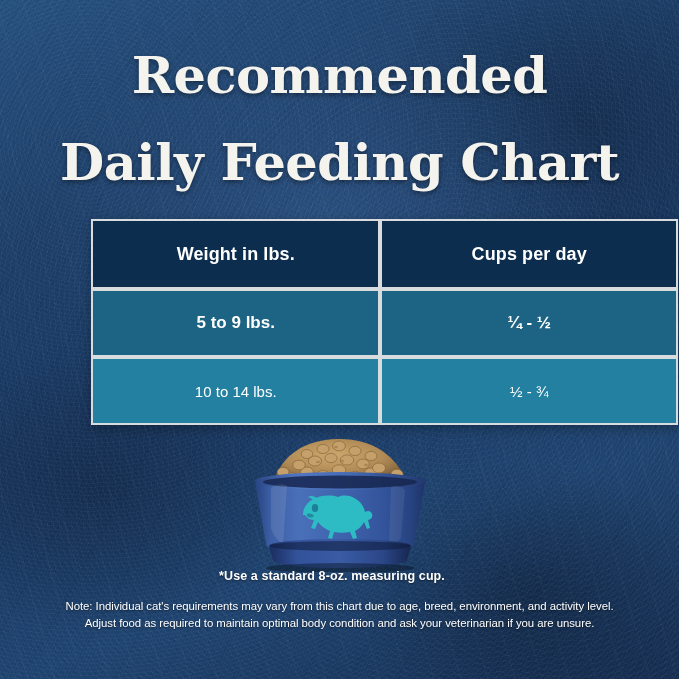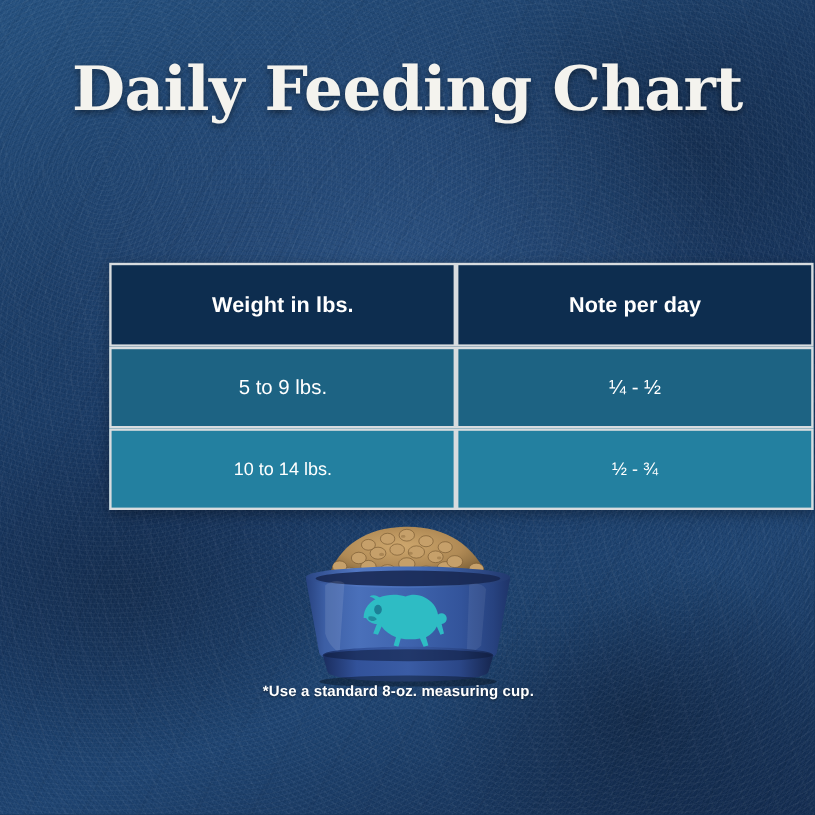--- a/index.html
+++ b/index.html
@@ -61,21 +61,21 @@
   .title-line {
     display: block;
     color: #f4f3ee;
     font-family: "DejaVu Serif", "Liberation Serif", serif;
     font-weight: bold;
     letter-spacing: -0.5px;
     line-height: 1.06;
     text-shadow: 0 2px 5px rgba(0,0,0,0.45);
   }
   .title-line-1 { font-size: 51px; }
-  .title-line-2 { font-size: 51px; }
+  .title-line-2 { font-size: 51px; margin-top: 33px; }
 
   
   .chart-table {
     position: absolute;
     left: 91px;
     top: 219px;
     width: 587px;
     border-collapse: separate;
     border-spacing: 0;
     z-index: 5;
@@ -91,21 +91,21 @@
     background: #0d2d4f;
     height: 64px;
     font-size: 18px;
     font-weight: bold;
     letter-spacing: 0.1px;
   }
   .chart-table .r1 {
     background: #1d6383;
     height: 62px;
     font-size: 17px;
-    font-weight: normal;
+    font-weight: bold;
   }
   .chart-table .r2 {
     background: #2380a0;
     height: 62px;
     font-size: 15px;
     font-weight: normal;
   }
   .col-w { width: 245px; }
   .col-c { width: 252px; }
 
@@ -152,28 +152,29 @@
 </style>
 </head>
 <body>
 
 <div id="stage">
 
   <div id="grain"></div>
   <div id="veins"></div>
 
   <div class="title-block">
+    <span class="title-line title-line-1">Recommended</span>
     <span class="title-line title-line-2">Daily Feeding Chart</span>
   </div>
 
   <table class="chart-table">
     <thead>
       <tr>
         <th class="cell hdr col-w">Weight in lbs.</th>
-        <th class="cell hdr col-c">Note per day</th>
+        <th class="cell hdr col-c">Cups per day</th>
       </tr>
     </thead>
     <tbody>
       <tr>
         <td class="cell r1 col-w">5 to 9 lbs.</td>
         <td class="cell r1 col-c">¼ - ½</td>
       </tr>
       <tr>
         <td class="cell r2 col-w">10 to 14 lbs.</td>
         <td class="cell r2 col-c">½ - ¾</td>
@@ -294,14 +295,18 @@
                  L176 128 C174 133 146 136 109 136 C72 136 44 133 42 128 Z" fill="url(#bowlFoot)"></path>
         <ellipse cx="109" cy="114" rx="70" ry="5" fill="#0e1c3d" opacity="0.55"></ellipse>
       </g>
 
       <ellipse cx="109" cy="136" rx="74" ry="5" fill="#07111f" opacity="0.45"></ellipse>
     </svg>
   </div>
 
   <div class="footnote-star">*Use a standard 8-oz. measuring cup.</div>
 
+  <div class="note-block">
+    <span class="note-line">Note: Individual cat's requirements may vary from this chart due to age, breed, environment, and activity level.</span>
+    <span class="note-line">Adjust food as required to maintain optimal body condition and ask your veterinarian if you are unsure.</span>
+  </div>
 
 </div>
 
 </body></html>

